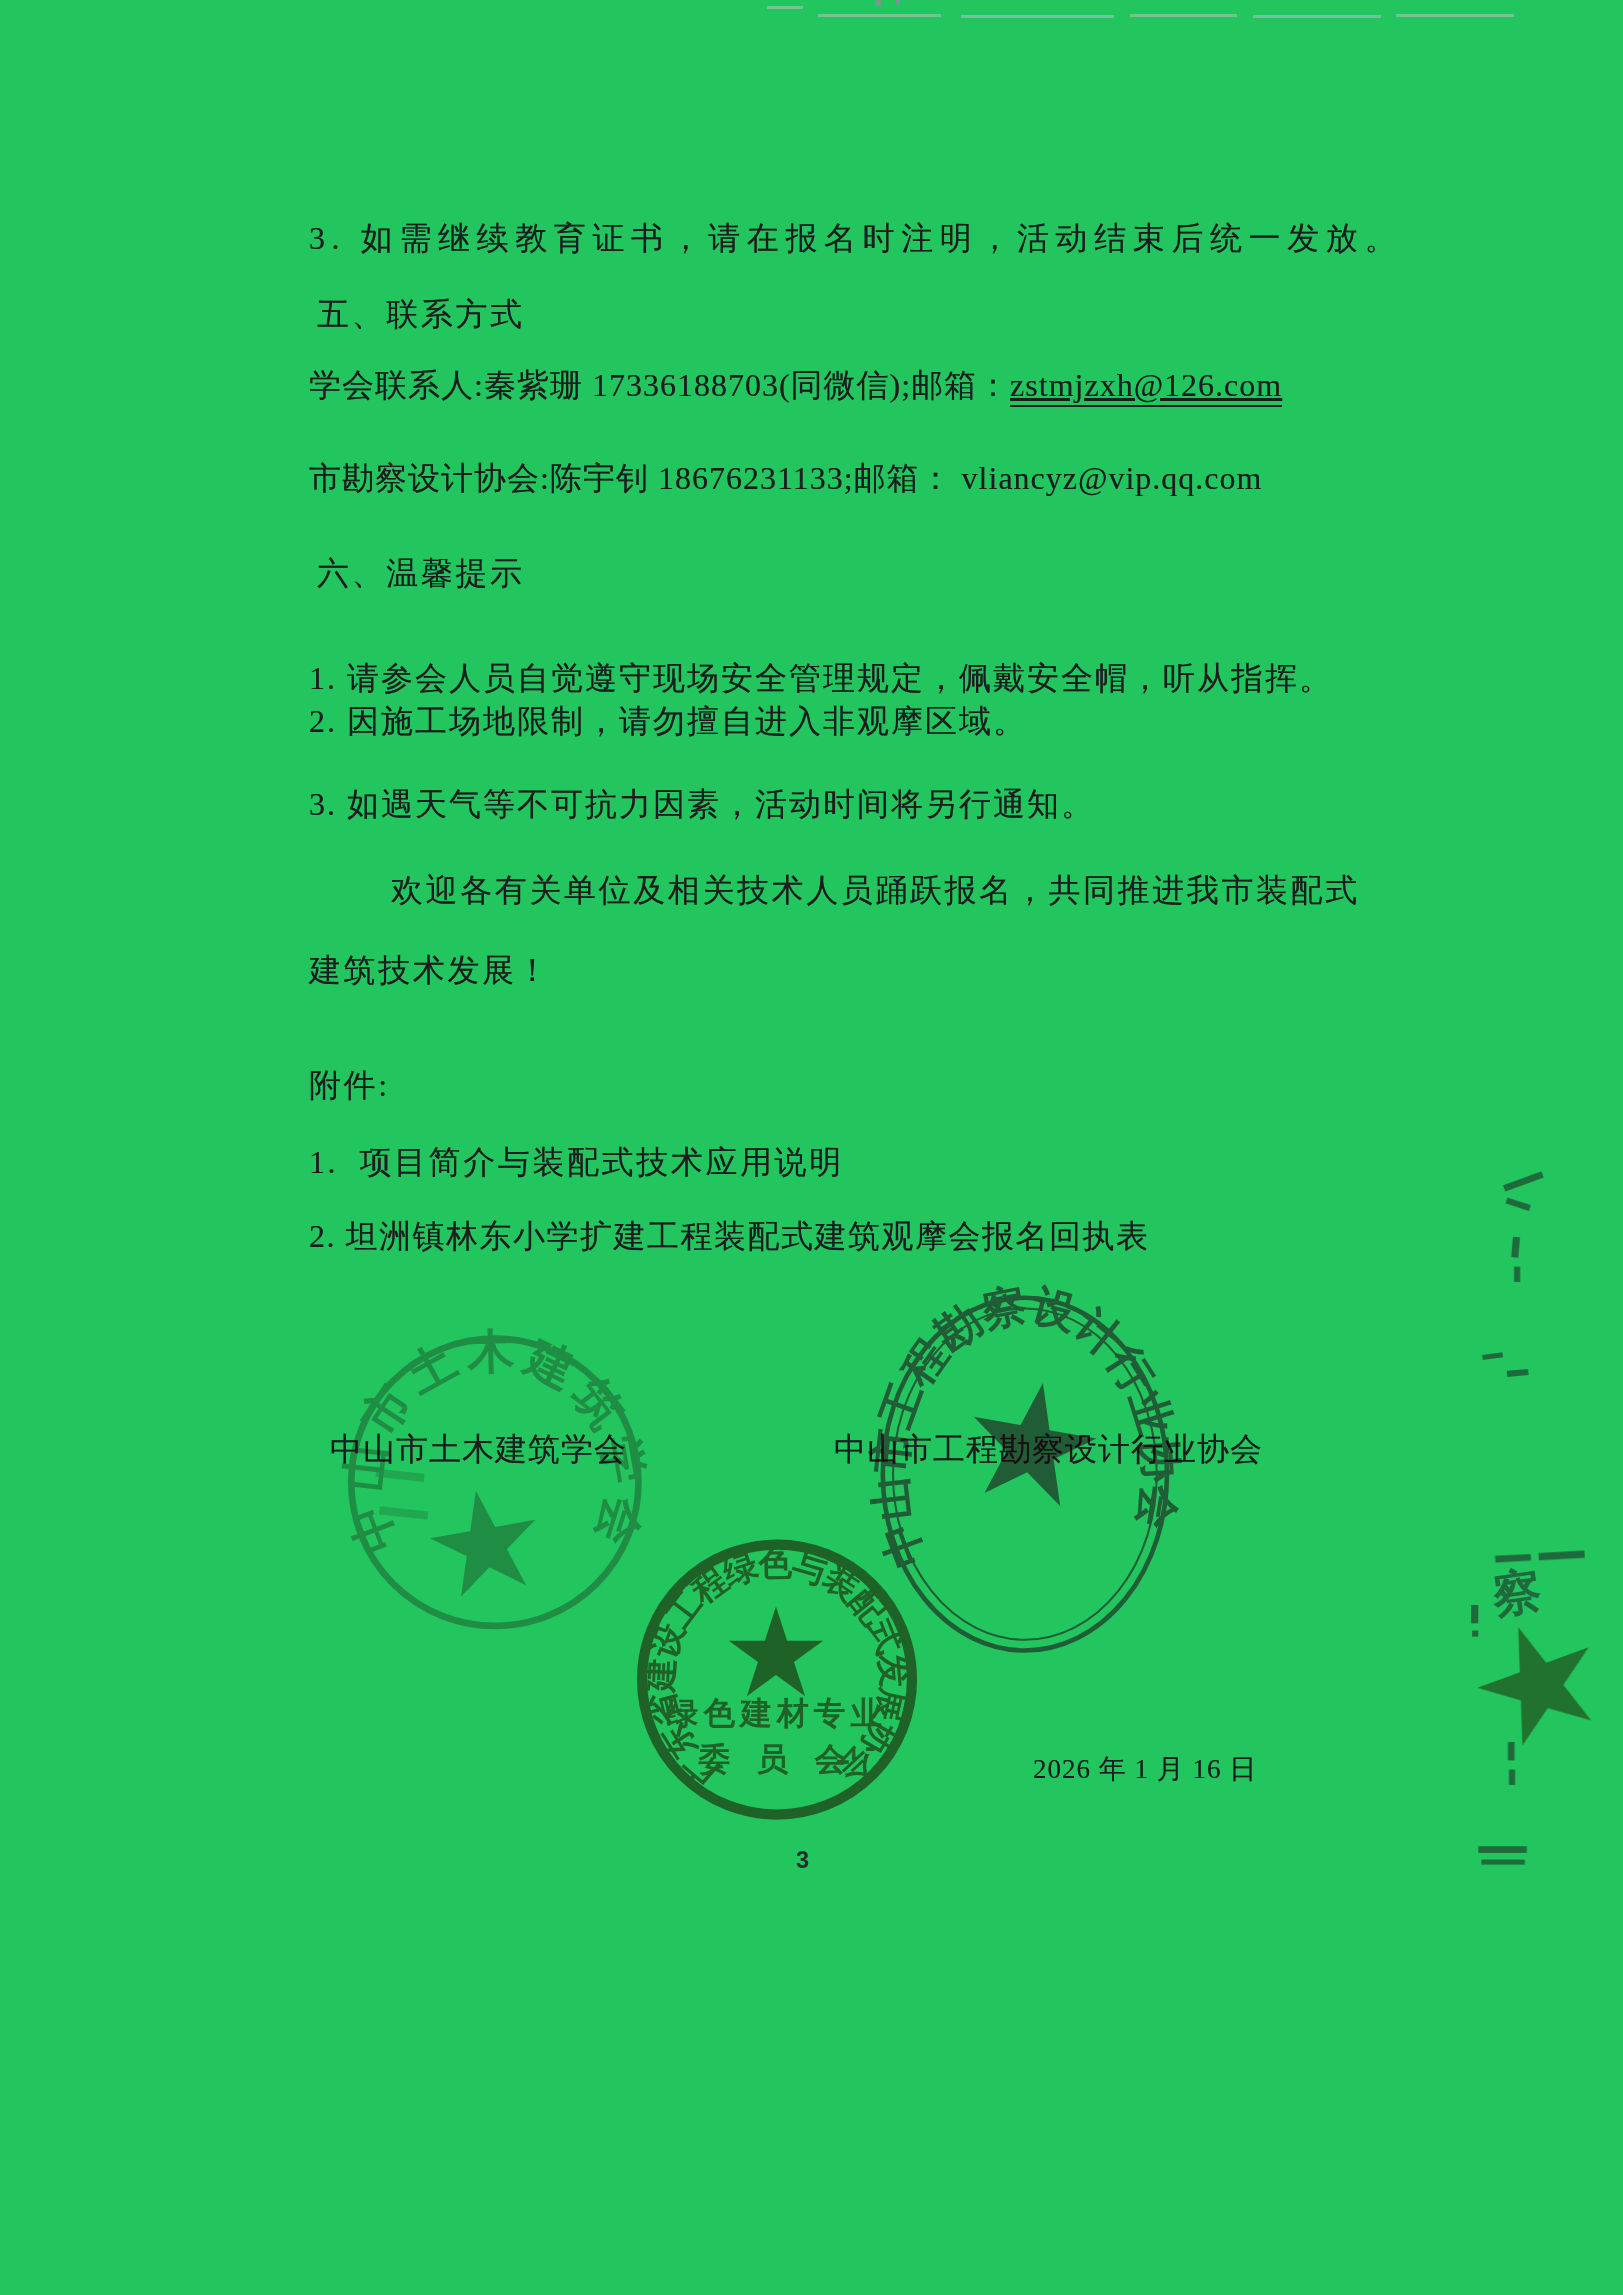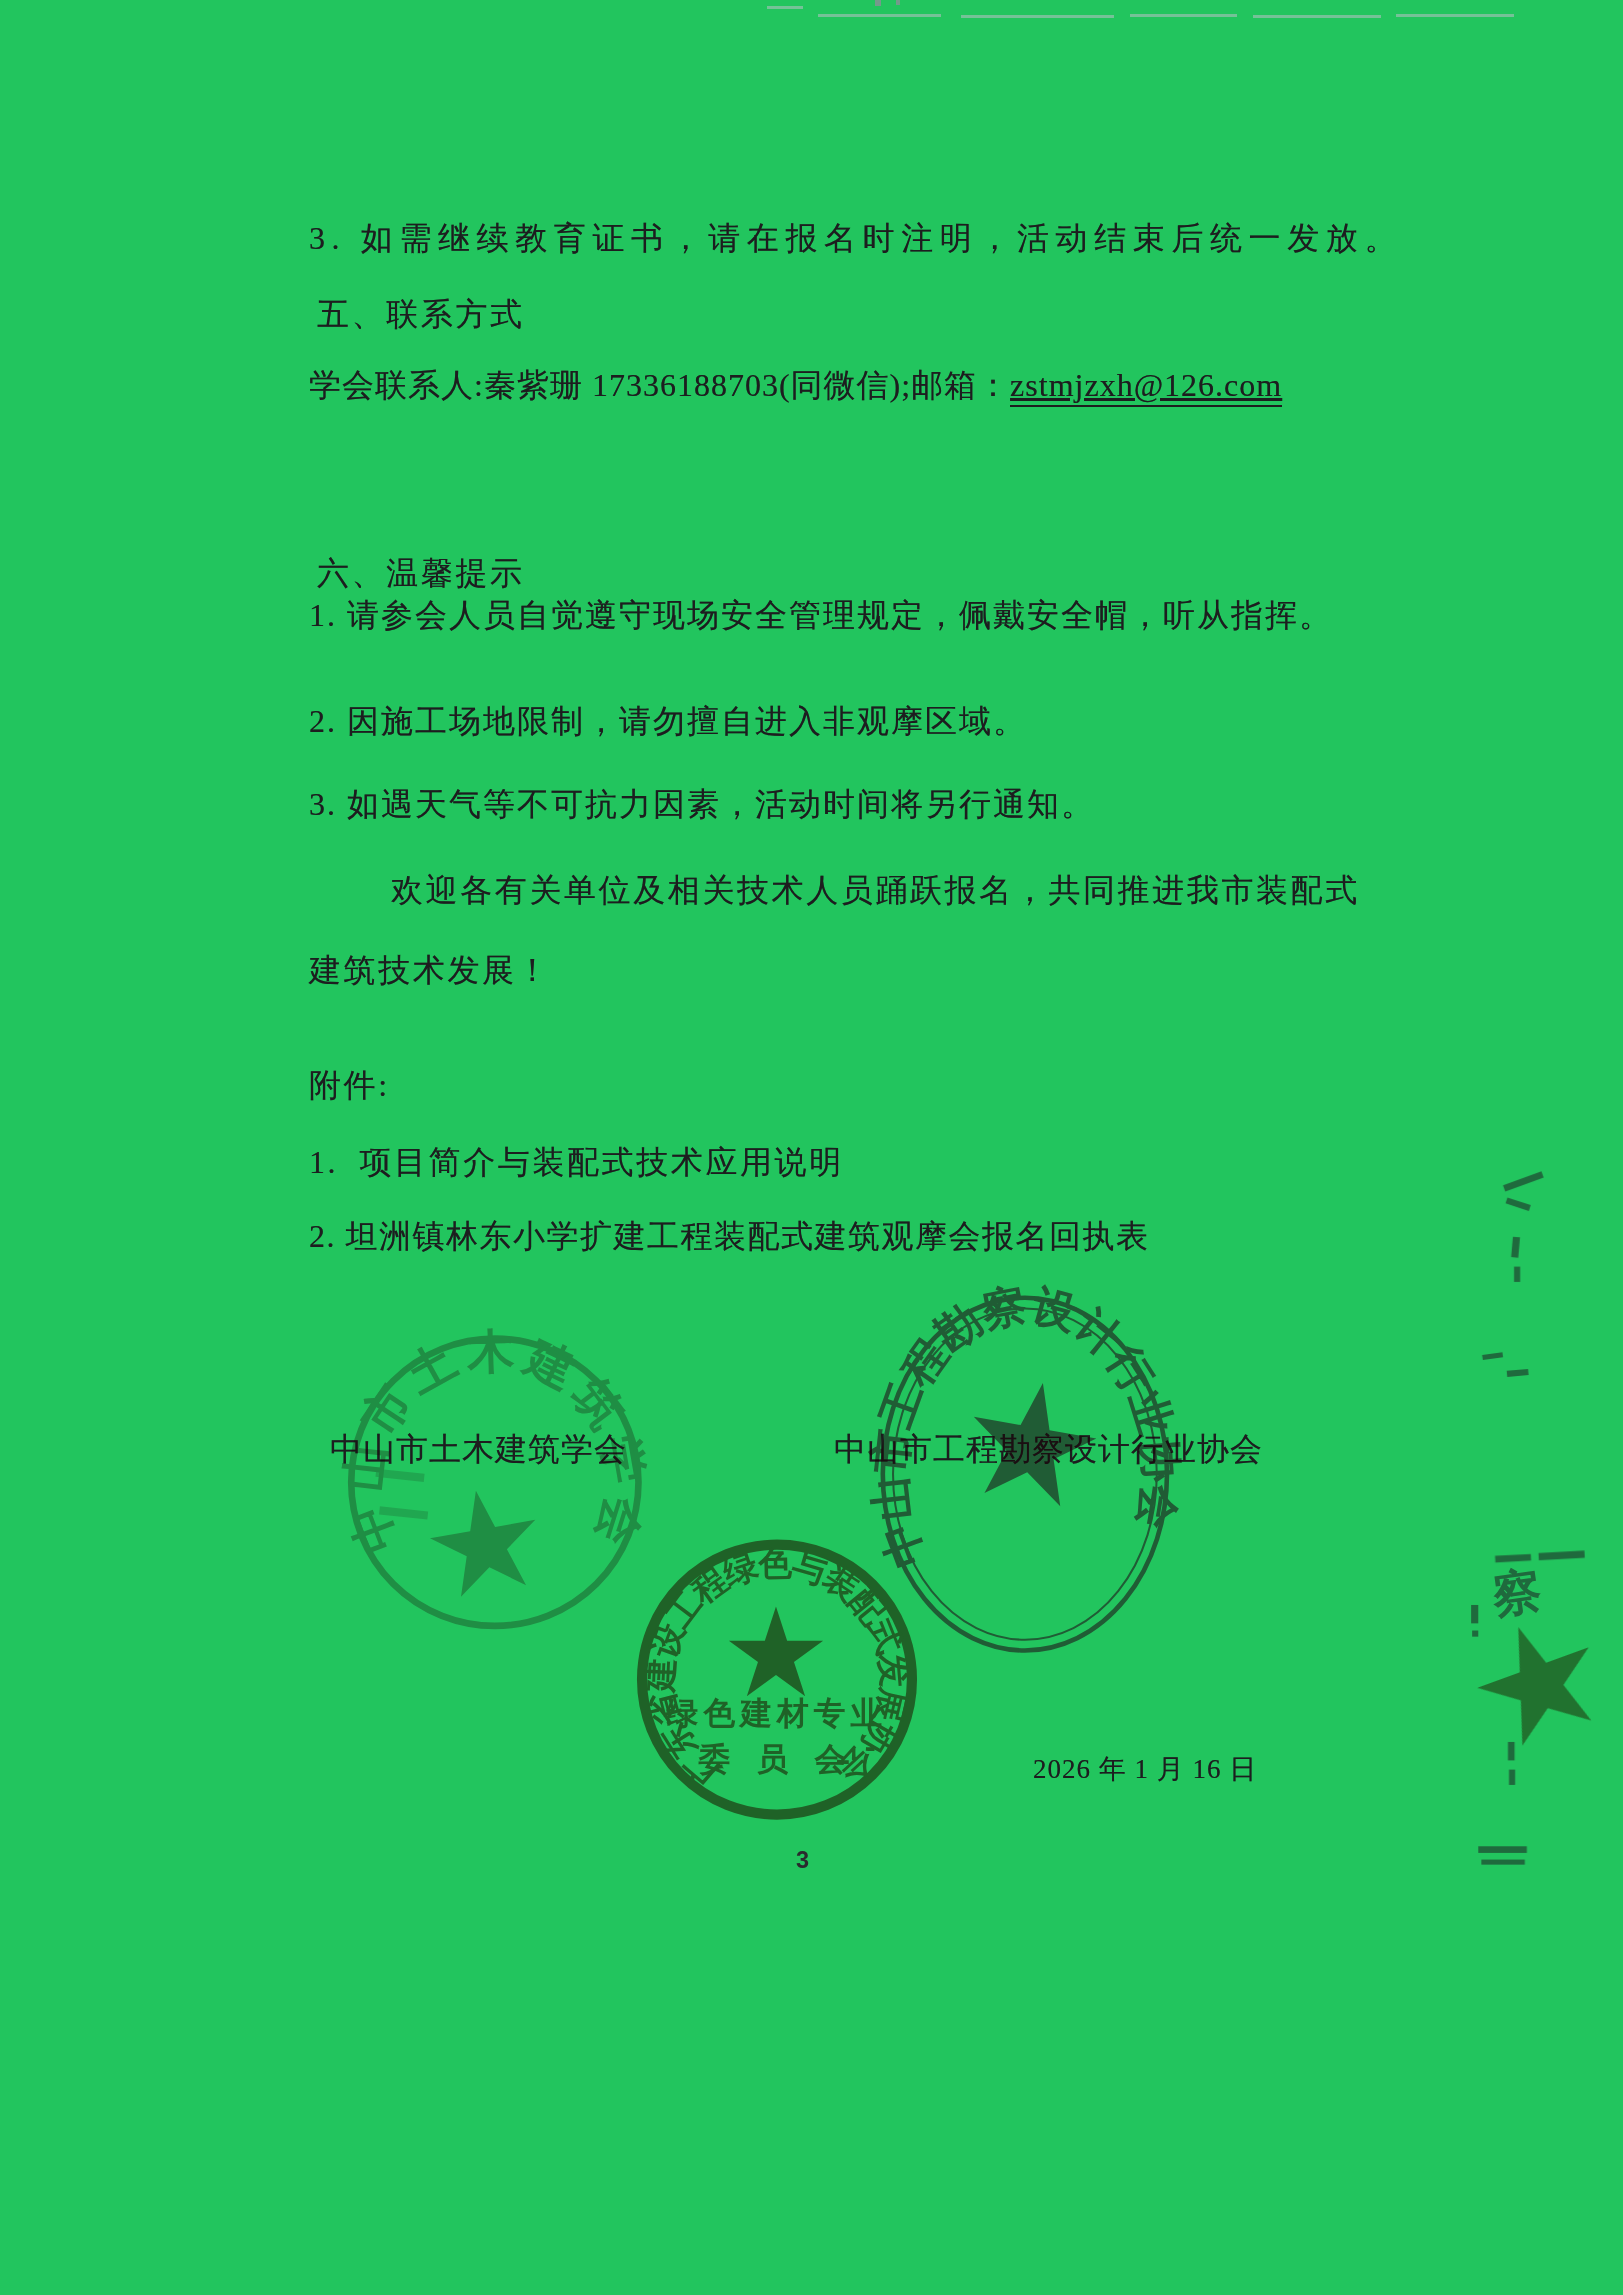--- a/index.html
+++ b/index.html
@@ -47,24 +47,25 @@
   <div class="artifact" style="left:1130px;top:14.3px;width:107px;height:2.6px"></div>
   <div class="artifact" style="left:1253px;top:15.3px;width:128px;height:2.6px"></div>
   <div class="artifact" style="left:1396px;top:14.3px;width:118px;height:2.6px"></div>
 
   <div class="ln" style="left:309px;top:220px;letter-spacing:6.6px">3. 如需继续教育证书，请在报名时注明，活动结束后统一发放。</div>
 
   <div class="ln" style="left:317px;top:296px;letter-spacing:2.6px">五、联系方式</div>
 
   <div class="ln" style="left:309px;top:367px;letter-spacing:1px"><span>学会联系人:秦紫珊 17336188703(同微信);邮箱：</span><span class="u">zstmjzxh@126.com</span></div>
 
+  <div class="ln" style="left:309px;top:460px;letter-spacing:1px">市勘察设计协会:陈宇钊 18676231133;邮箱： vliancyz@vip.qq.com</div>
 
   <div class="ln" style="left:317px;top:555px;letter-spacing:2.6px">六、温馨提示</div>
 
-  <div class="ln" style="left:309px;top:597px;letter-spacing:2px">1. 请参会人员自觉遵守现场安全管理规定，佩戴安全帽，听从指挥。</div>
+  <div class="ln" style="left:309px;top:660px;letter-spacing:2px">1. 请参会人员自觉遵守现场安全管理规定，佩戴安全帽，听从指挥。</div>
   <div class="ln" style="left:309px;top:703px;letter-spacing:2px">2. 因施工场地限制，请勿擅自进入非观摩区域。</div>
   <div class="ln" style="left:309px;top:786px;letter-spacing:2px">3. 如遇天气等不可抗力因素，活动时间将另行通知。</div>
 
   <div class="ln" style="left:391px;top:872px;letter-spacing:2.6px">欢迎各有关单位及相关技术人员踊跃报名，共同推进我市装配式</div>
   <div class="ln" style="left:309px;top:952px;letter-spacing:2.6px">建筑技术发展！</div>
 
   <div class="ln" style="left:309px;top:1067px;letter-spacing:2.6px">附件:</div>
   <div class="ln" style="left:309px;top:1144px;letter-spacing:2.6px">1.  项目简介与装配式技术应用说明</div>
   <div class="ln" style="left:309px;top:1218px;letter-spacing:1.5px">2. 坦洲镇林东小学扩建工程装配式建筑观摩会报名回执表</div>
 

